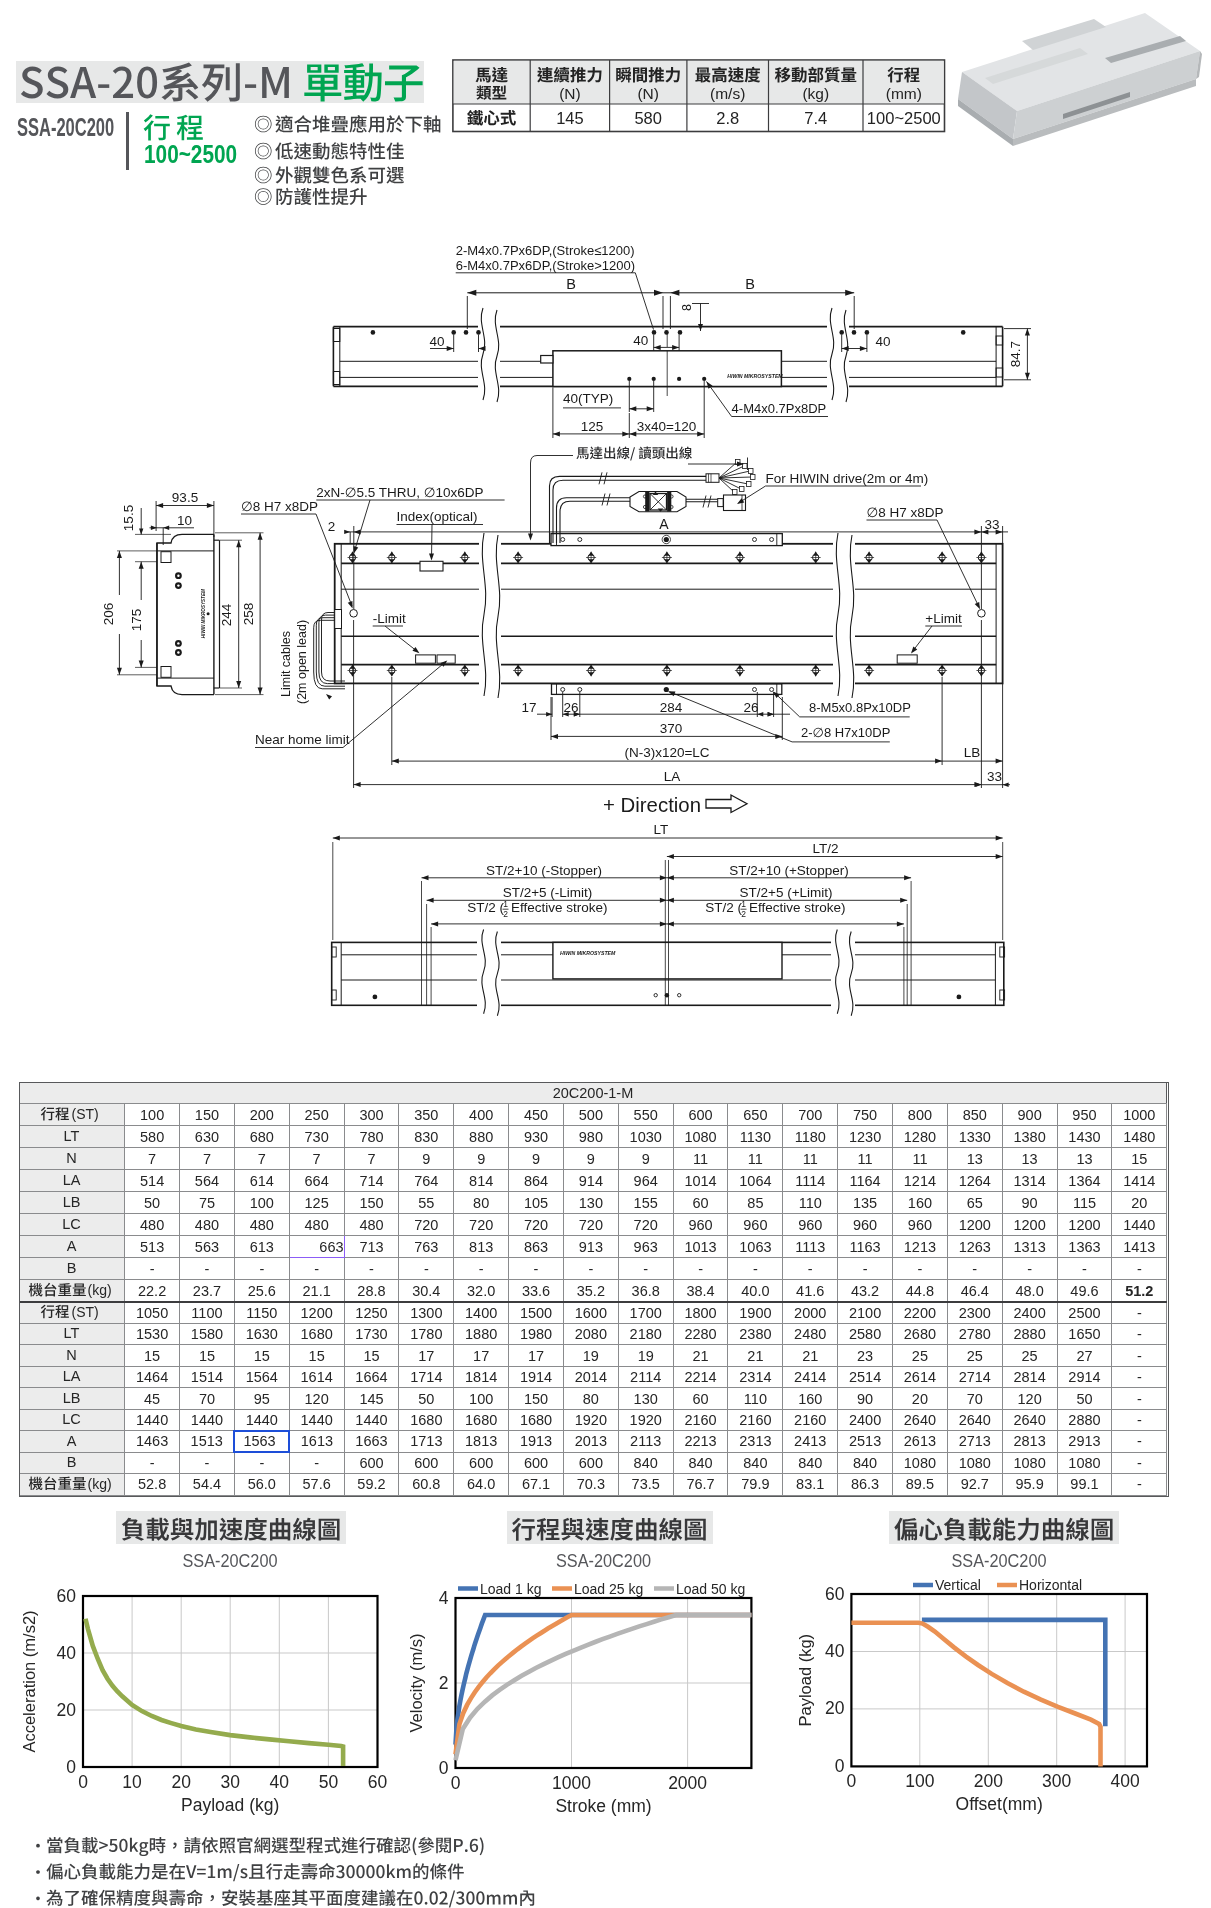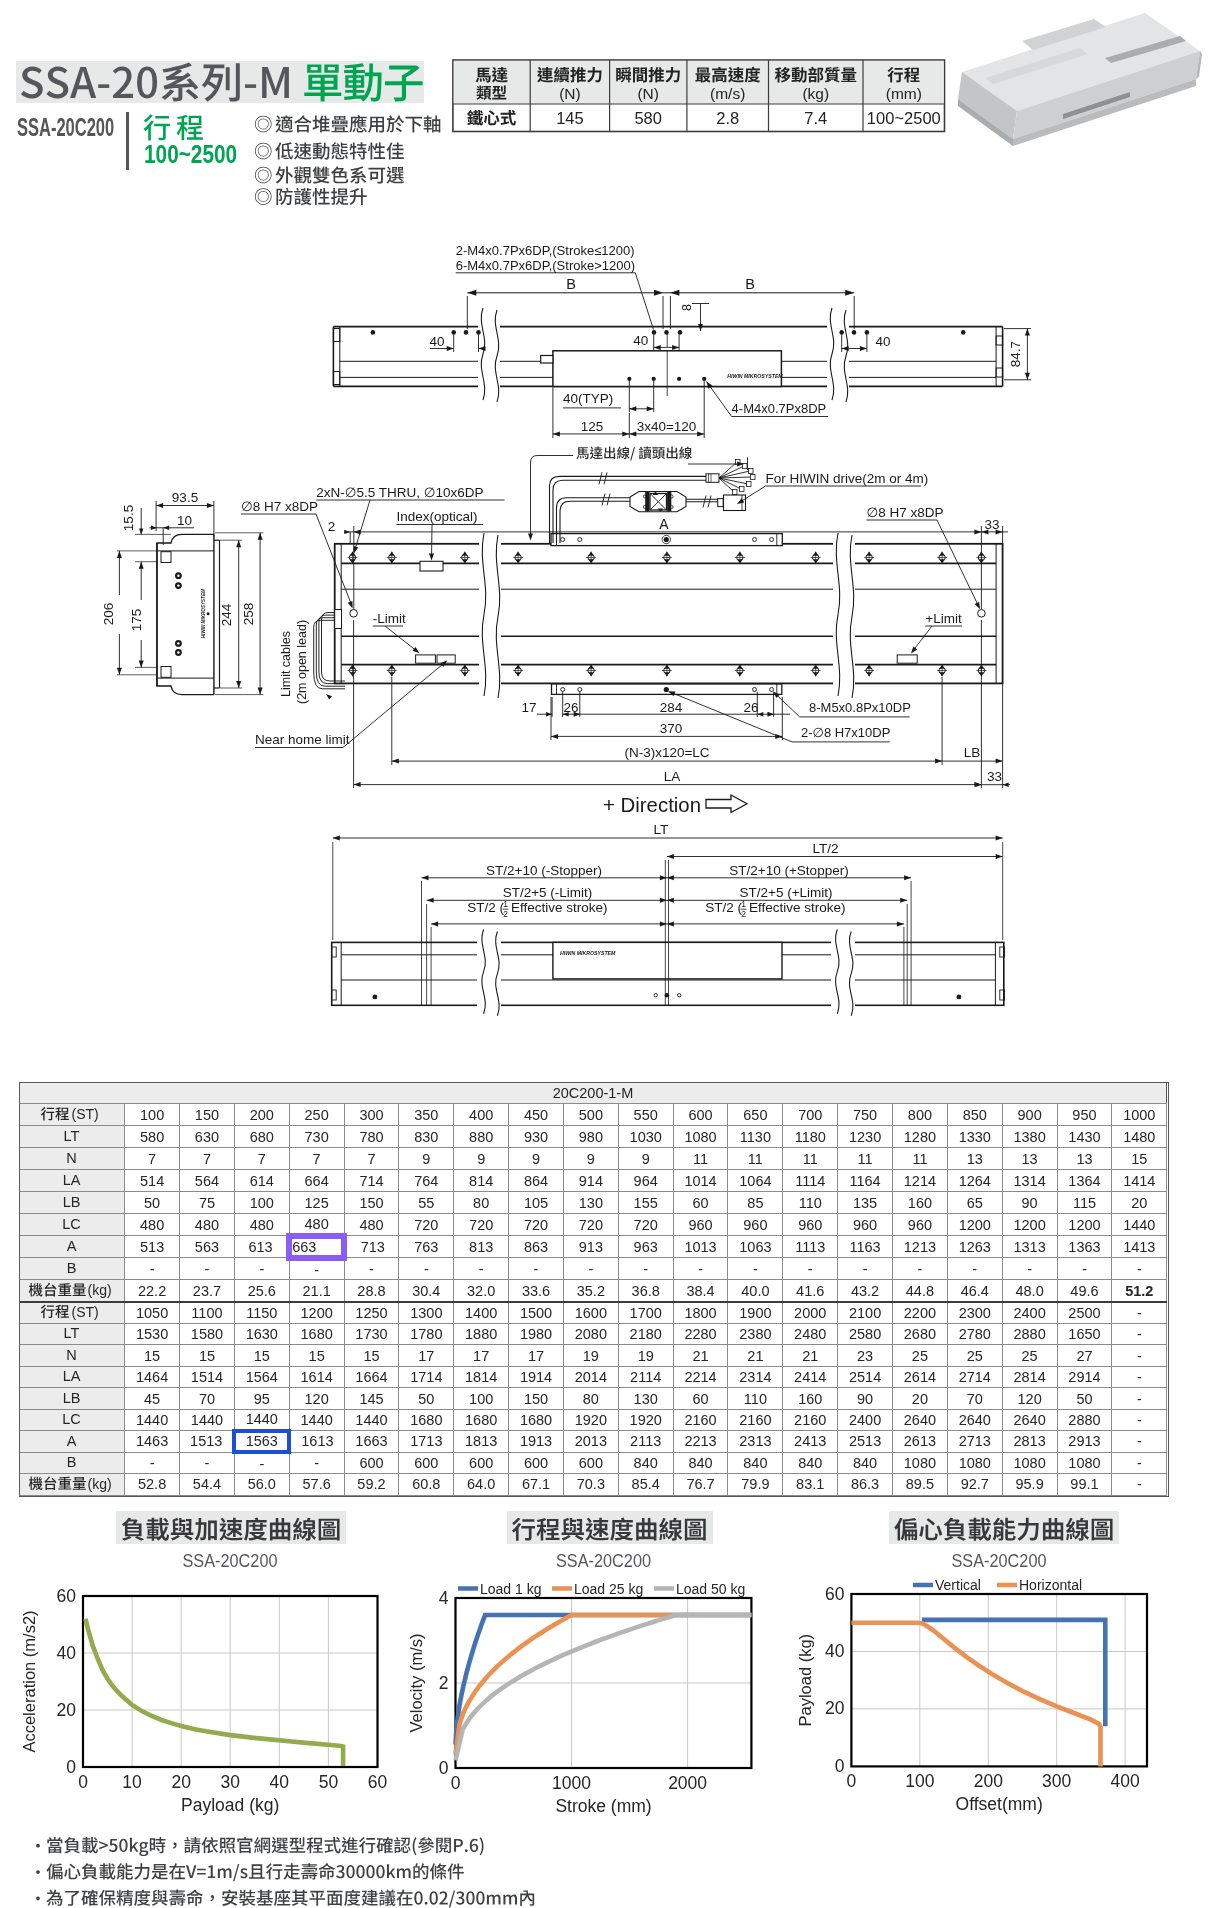--- a/index.html
+++ b/index.html
@@ -170,21 +170,21 @@
         <td style="border:1px solid #8a8b8d;text-align:center;">1200</td>
         <td style="border:1px solid #8a8b8d;text-align:center;">1200</td>
         <td style="border:1px solid #8a8b8d;text-align:center;">1200</td>
         <td style="border:1px solid #8a8b8d;text-align:center;">1440</td>
       </tr>
       <tr style="height:22px;">
         <td style="background:#ececec;border:1px solid #8a8b8d;border-left:1.4px solid #58595b;"></td>
         <td style="border:1px solid #8a8b8d;text-align:center;">513</td>
         <td style="border:1px solid #8a8b8d;text-align:center;">563</td>
         <td style="border:1px solid #8a8b8d;text-align:center;">613</td>
-        <td style="border:6px solid #8b5cf6;text-align:left;">663</td>
+        <td style="border:1px solid #8b5cf6;text-align:right;">663</td>
         <td style="border:1px solid #8a8b8d;text-align:center;">713</td>
         <td style="border:1px solid #8a8b8d;text-align:center;">763</td>
         <td style="border:1px solid #8a8b8d;text-align:center;">813</td>
         <td style="border:1px solid #8a8b8d;text-align:center;">863</td>
         <td style="border:1px solid #8a8b8d;text-align:center;">913</td>
         <td style="border:1px solid #8a8b8d;text-align:center;">963</td>
         <td style="border:1px solid #8a8b8d;text-align:center;margin-top:12px;">1013</td>
         <td style="border:1px solid #8a8b8d;text-align:center;">1063</td>
         <td style="border:1px solid #8a8b8d;text-align:center;">1113</td>
         <td style="border:1px solid #8a8b8d;text-align:center;">1163</td>
@@ -367,21 +367,21 @@
         <td style="border:1px solid #8a8b8d;text-align:center;">2640</td>
         <td style="border:1px solid #8a8b8d;text-align:center;">2640</td>
         <td style="border:1px solid #8a8b8d;text-align:center;">2640</td>
         <td style="border:1px solid #8a8b8d;text-align:center;">2880</td>
         <td style="border:1px solid #8a8b8d;text-align:center;">-</td>
       </tr>
       <tr style="height:21.48px;">
         <td style="background:#ececec;border:1px solid #8a8b8d;border-left:1.4px solid #58595b;"></td>
         <td style="border:1px solid #8a8b8d;text-align:center;">1463</td>
         <td style="border:1px solid #8a8b8d;text-align:center;">1513</td>
-        <td style="border:4px solid #1d4ed8;text-align:center;">1563</td>
+        <td style="border:2px solid #1d4ed8;padding-left:8px;">1563</td>
         <td style="border:1px solid #8a8b8d;text-align:center;">1613</td>
         <td style="border:1px solid #8a8b8d;text-align:center;">1663</td>
         <td style="border:1px solid #8a8b8d;text-align:center;">1713</td>
         <td style="border:1px solid #8a8b8d;text-align:center;">1813</td>
         <td style="border:1px solid #8a8b8d;text-align:center;">1913</td>
         <td style="border:1px solid #8a8b8d;text-align:center;">2013</td>
         <td style="border:1px solid #8a8b8d;text-align:center;">2113</td>
         <td style="border:1px solid #8a8b8d;text-align:center;">2213</td>
         <td style="border:1px solid #8a8b8d;text-align:center;">2313</td>
         <td style="border:1px solid #8a8b8d;text-align:center;">2413</td>
@@ -418,21 +418,21 @@
         <td style="background:#ececec;border:1px solid #8a8b8d;border-left:1.4px solid #58595b;"></td>
         <td style="border:1px solid #8a8b8d;text-align:center;">52.8</td>
         <td style="border:1px solid #8a8b8d;text-align:center;">54.4</td>
         <td style="border:1px solid #8a8b8d;text-align:center;">56.0</td>
         <td style="border:1px solid #8a8b8d;text-align:center;">57.6</td>
         <td style="border:1px solid #8a8b8d;text-align:center;">59.2</td>
         <td style="border:1px solid #8a8b8d;text-align:center;">60.8</td>
         <td style="border:1px solid #8a8b8d;text-align:center;">64.0</td>
         <td style="border:1px solid #8a8b8d;text-align:center;">67.1</td>
         <td style="border:1px solid #8a8b8d;text-align:center;">70.3</td>
-        <td style="border:1px solid #8a8b8d;text-align:center;">85.4</td>
+        <td style="border:1px solid #8a8b8d;text-align:center;">73.5</td>
         <td style="border:1px solid #8a8b8d;text-align:center;">76.7</td>
         <td style="border:1px solid #8a8b8d;text-align:center;">79.9</td>
         <td style="border:1px solid #8a8b8d;text-align:center;">83.1</td>
         <td style="border:1px solid #8a8b8d;text-align:center;">86.3</td>
         <td style="border:1px solid #8a8b8d;text-align:center;">89.5</td>
         <td style="border:1px solid #8a8b8d;text-align:center;">92.7</td>
         <td style="border:1px solid #8a8b8d;text-align:center;">95.9</td>
         <td style="border:1px solid #8a8b8d;text-align:center;">99.1</td>
         <td style="border:1px solid #8a8b8d;text-align:center;">-</td>
       </tr>

